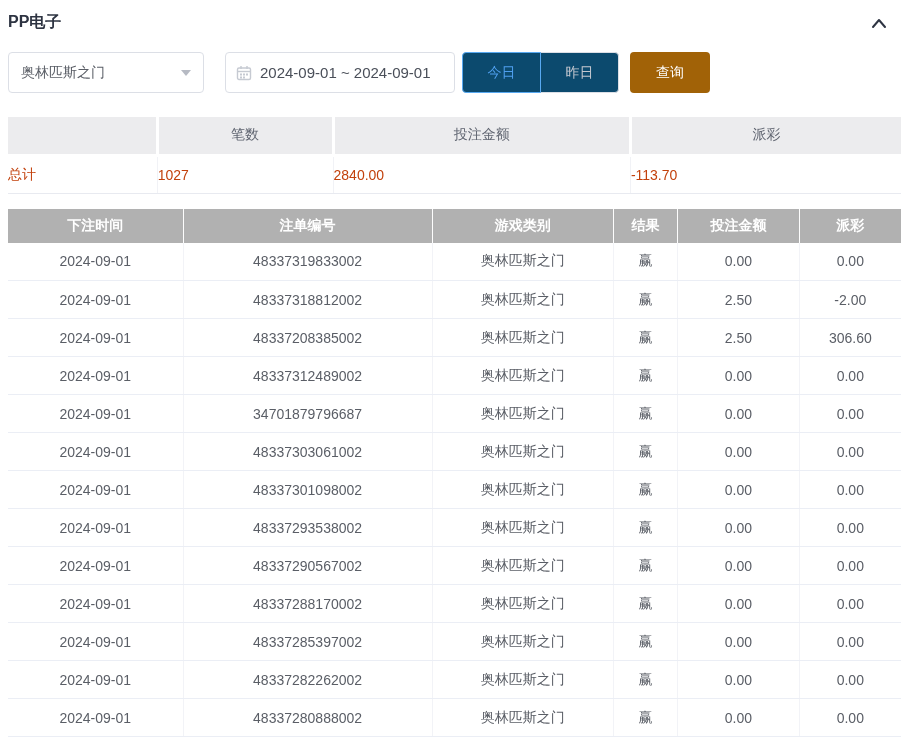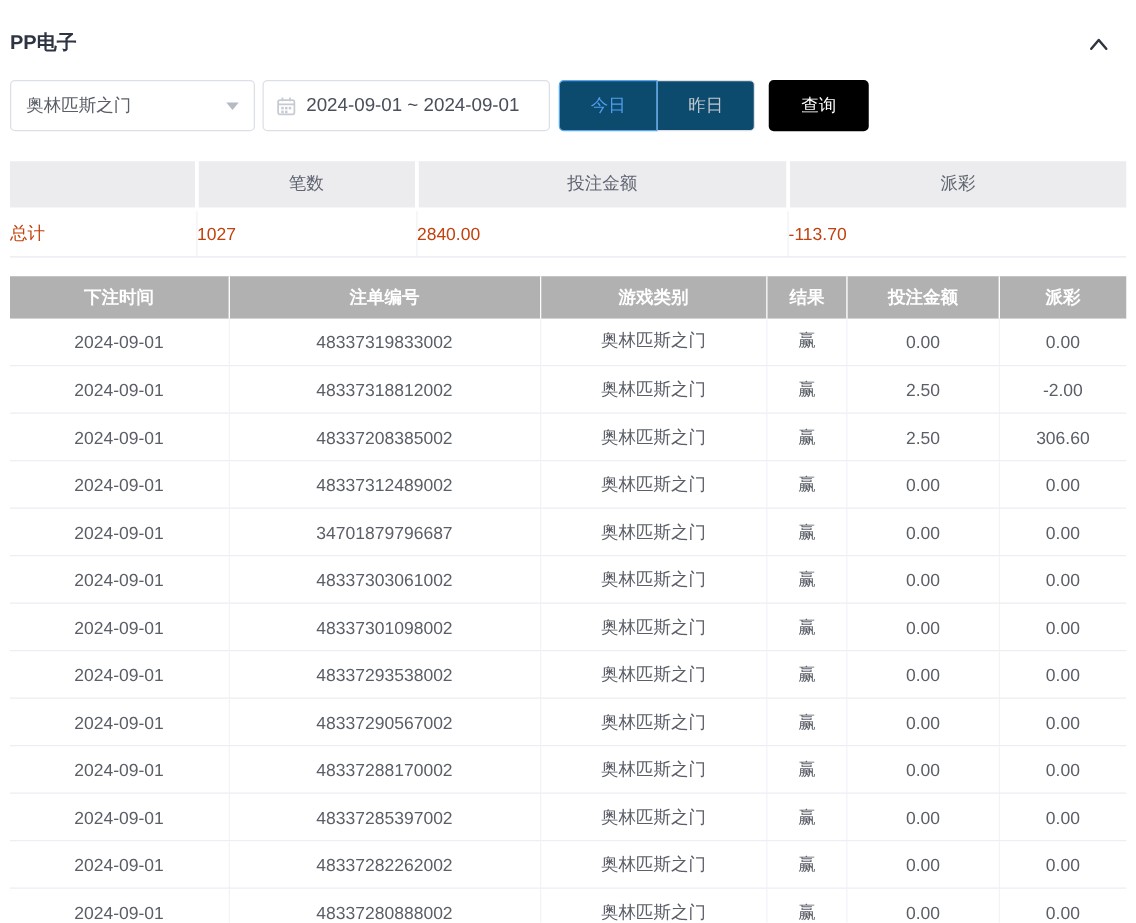--- a/index.html
+++ b/index.html
@@ -1,43 +1,43 @@
 <!DOCTYPE html>
 <html><head>
 <meta charset="utf-8">
 <style>
   * { margin:0; padding:0; box-sizing:border-box; }
   html,body { width:909px; height:738px; overflow:hidden; background:#ffffff; }
   body { font-family:"Liberation Sans","DejaVu Sans",sans-serif; color:#5a5e66; }
-  .page { width:909px; height:738px; padding:12px 8px; overflow:hidden; }
+  .page { width:909px; height:738px; padding:0 8px; overflow:hidden; }
 
   
   .header-bar { display:flex; justify-content:space-between; align-items:center; padding-top:13px; height:32px; }
   .panel-title { font-size:16px; font-weight:700; color:#2e3442; }
   .collapse-btn { margin-right:14px; cursor:pointer; display:flex; align-items:center; background:none; border:none; }
 
   
   .filter-bar { display:flex; align-items:center; margin-top:20px; height:41px; }
   .select-box { width:196px; height:41px; border:1px solid #dcdfe6; border-radius:4px;
     display:flex; align-items:center; justify-content:space-between; padding:0 12px; cursor:pointer; background:#fff; }
   .select-box .sel-text { font-size:14px; color:#5a5e66; }
   .caret-down { width:0; height:0; border-left:5px solid transparent; border-right:5px solid transparent;
     border-top:6px solid #b6bac3; }
-  .date-box { width:230px; height:41px; border:1px solid #dcdfe6; border-radius:4px; margin-left:6px;
+  .date-box { width:230px; height:41px; border:1px solid #dcdfe6; border-radius:4px; margin-left:21px;
     display:flex; align-items:center; padding:0 10px; cursor:pointer; background:#fff; }
   .date-box .date-text { font-size:15px; color:#4a4f59; margin-left:8px; white-space:nowrap; }
 
   .btn-group { display:inline-flex; margin-left:7px; }
   .btn-group button { width:79px; height:41px; background:#0c4a6e; border:1px solid #dcdfe6;
     color:#c3c7cf; font-size:14px; margin-left:-1px; cursor:pointer; font-family:inherit; }
   .btn-group button:first-child { border-radius:4px 0 0 4px; margin-left:0; }
   .btn-group button:last-child { border-radius:0 4px 4px 0; }
   .btn-group button.active { border-color:#58a9f1; color:#4f9fee; position:relative; z-index:1; }
 
-  .query-btn { width:80px; height:41px; margin-left:11px; background:#000000; color:#fff;
+  .query-btn { width:80px; height:41px; margin-left:11px; background:#a16207; color:#fff;
     border:none; border-radius:4px; font-size:14px; cursor:pointer; font-family:inherit; }
 
   
   table { border-collapse:collapse; width:100%; table-layout:fixed; }
   .summary-table { margin-top:24px; }
   .summary-table th { height:38px; background:#ececee; color:#5f6470; font-weight:400; font-size:14px;
     text-align:center; border-right:3px solid #fff; border-bottom:3px solid #fff; }
   .summary-table th:last-child { border-right:none; }
   .summary-table td { height:38px; background:#fff; font-size:14px; text-align:left; color:#c2410c;
     border-right:1px solid #f1f2f6; border-bottom:1px solid #e8eaf0; }

